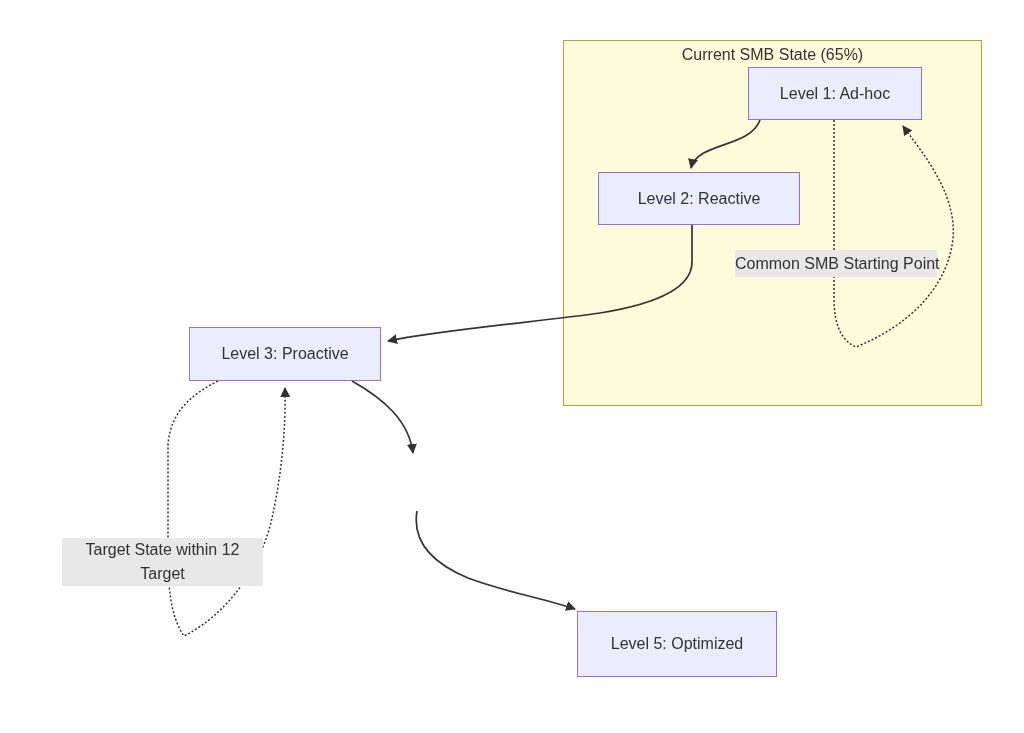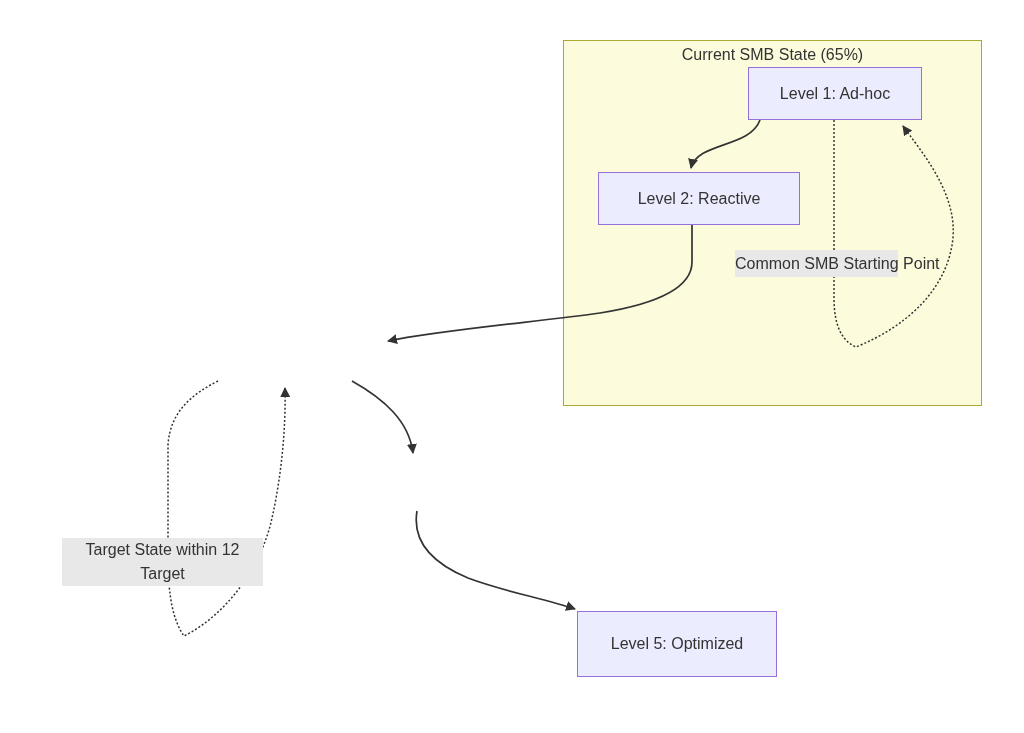--- a/index.html
+++ b/index.html
@@ -71,21 +71,21 @@
   .node-l5 { left: 577px; top: 611px; width: 200px; height: 66px; }
   .edge-label {
     position: absolute;
     background: var(--label-bg);
     color: var(--text-color);
     font-size: 16px;
     text-align: center;
   }
   .label-common {
     left: 735px; top: 250px;
-    width: 163px; height: 27px;
+    width: 202px; height: 27px;
     line-height: 27px;
     white-space: nowrap;
   }
   .label-target {
     left: 62px; top: 538px;
     width: 201px; height: 48px;
     line-height: 24px;
   }
   .label-target span { display: block; }
 </style>
@@ -117,17 +117,20 @@
     <span>Target State within 12</span>
     <span>Target</span>
   </div>
 
   <div class="node node-l1">
     <span>Level 1: Ad-hoc</span>
   </div>
   <div class="node node-l2">
     <span>Level 2: Reactive</span>
   </div>
+  <div class="node node-l3">
+    <span>Level 3: Proactive</span>
+  </div>
   <div class="node node-l5">
     <span>Level 5: Optimized</span>
   </div>
 
 </div>
 
 </body></html>

